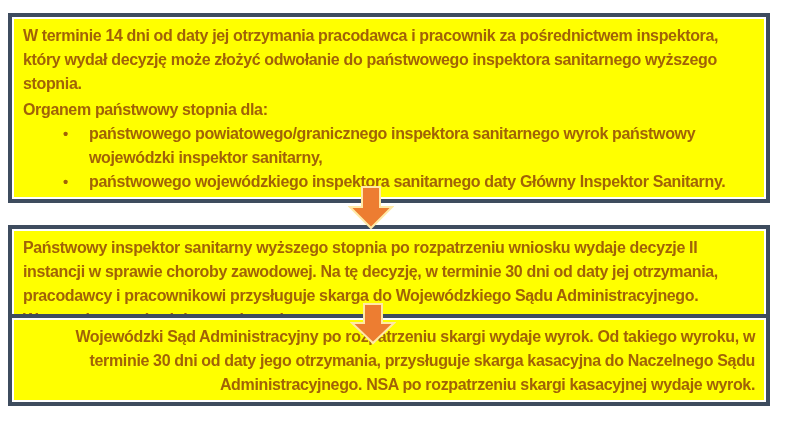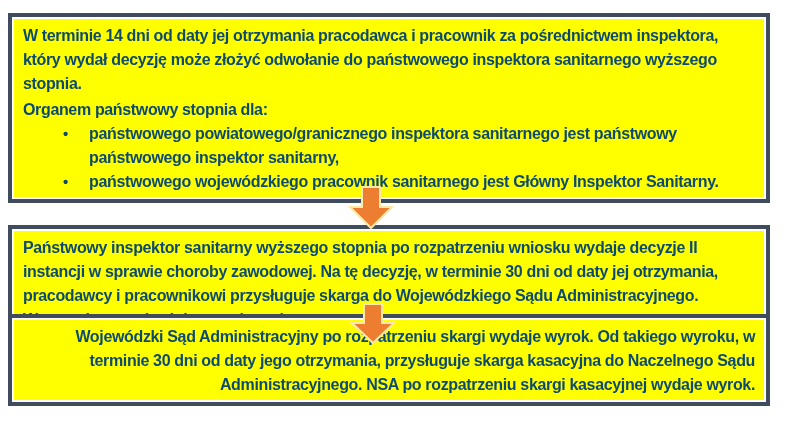--- a/index.html
+++ b/index.html
@@ -8,21 +8,21 @@
     background: #FFFFFF;
   }
   #stage {
     position: relative;
     width: 786px;
     height: 427px;
     background: #FFFFFF;
     overflow: hidden;
     font-family: "Liberation Sans", sans-serif;
     font-weight: 700;
-    color: #0c4a6e;
+    color: #a16207;
     font-size: 16px;
     letter-spacing: -0.35px;
     line-height: 24px;
     text-decoration: underline;
   }
   .flow-box {
     position: absolute;
     left: 8px;
     width: 762px;
     box-sizing: border-box;
@@ -66,25 +66,25 @@
 <body>
 
 <div id="stage">
 
   <div id="box1" class="flow-box">
     <p>W terminie 14 dni od daty jej otrzymania pracodawca i pracownik za pośrednictwem inspektora, który wydał decyzję może złożyć odwołanie do państwowego inspektora sanitarnego wyższego stopnia.</p>
     <p>Organem państwowy stopnia dla:</p>
     <div class="bullet-list">
       <div class="bullet-row">
         <span class="bullet-dot">•</span>
-        <span class="bullet-text">państwowego powiatowego/granicznego inspektora sanitarnego jest państwowy państwowego inspektor sanitarny,</span>
+        <span class="bullet-text">państwowego powiatowego/granicznego inspektora sanitarnego wyrok państwowy wojewódzki inspektor sanitarny,</span>
       </div>
       <div class="bullet-row">
         <span class="bullet-dot">•</span>
-        <span class="bullet-text">państwowego wojewódzkiego pracownik sanitarnego jest Główny Inspektor Sanitarny.</span>
+        <span class="bullet-text">państwowego wojewódzkiego inspektora sanitarnego daty Główny Inspektor Sanitarny.</span>
       </div>
     </div>
   </div>
 
   <svg id="arrow1" class="down-arrow" width="46" height="44" viewBox="0 0 46 44" aria-hidden="true">
     <polygon points="14,1 32,1 32,21 44,21 23,42 2,21 14,21" fill="#ED7D31" stroke="#FFE9A6" stroke-width="2" stroke-linejoin="miter"></polygon>
   </svg>
 
   <div id="box2" class="flow-box">
     <p>Państwowy inspektor sanitarny wyższego stopnia po rozpatrzeniu wniosku wydaje decyzje II instancji w sprawie choroby zawodowej. Na tę decyzję, w terminie 30 dni od daty jej otrzymania, pracodawcy i pracownikowi przysługuje skarga do Wojewódzkiego Sądu Administracyjnego. Wnoszą ją za pośrednictwem inspektora.</p>

